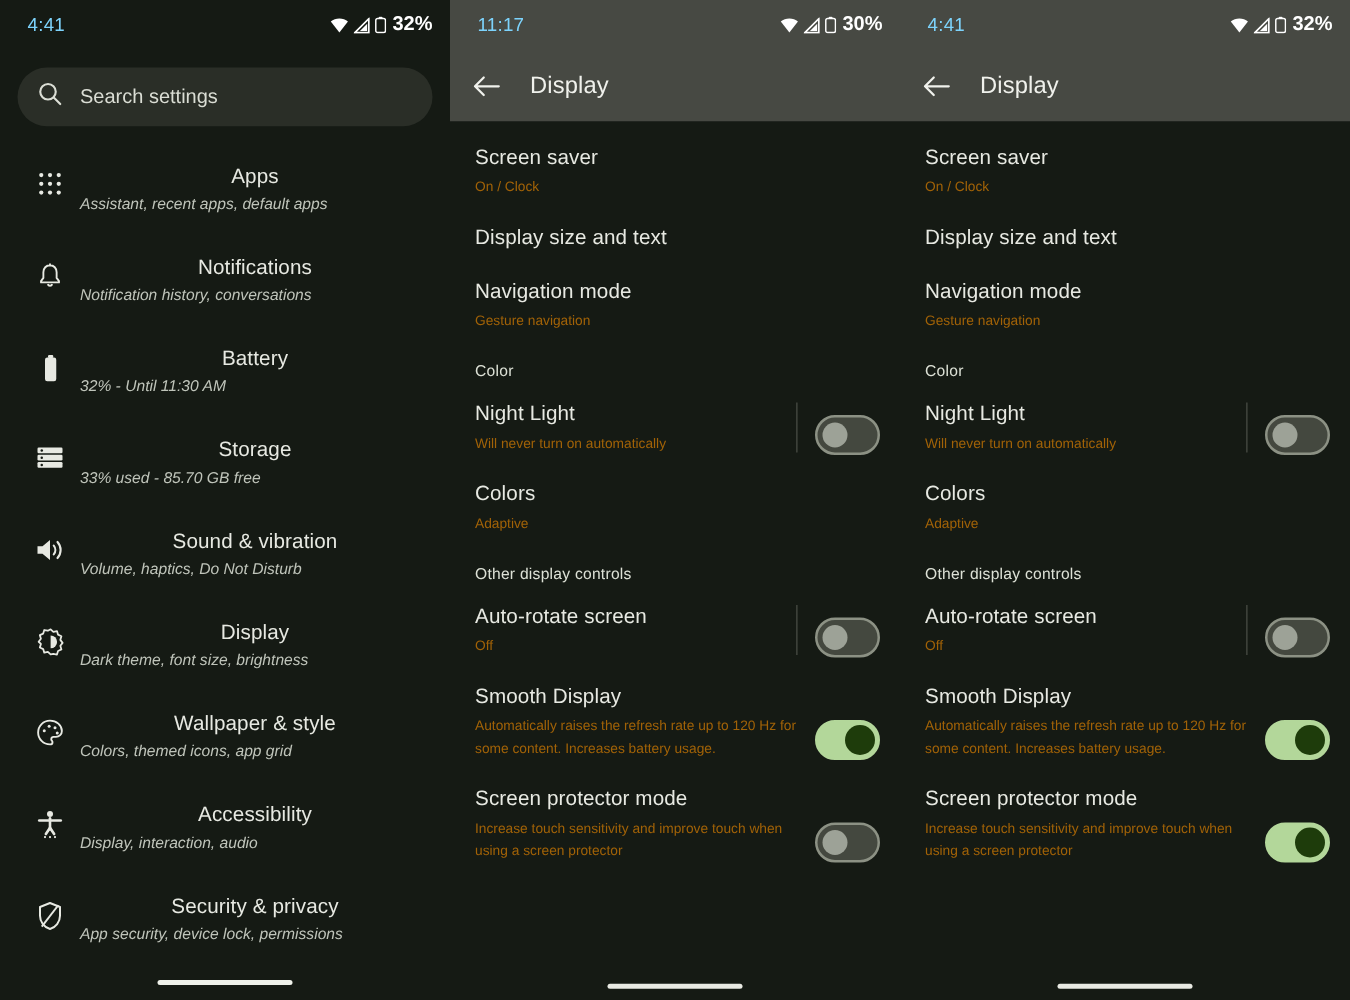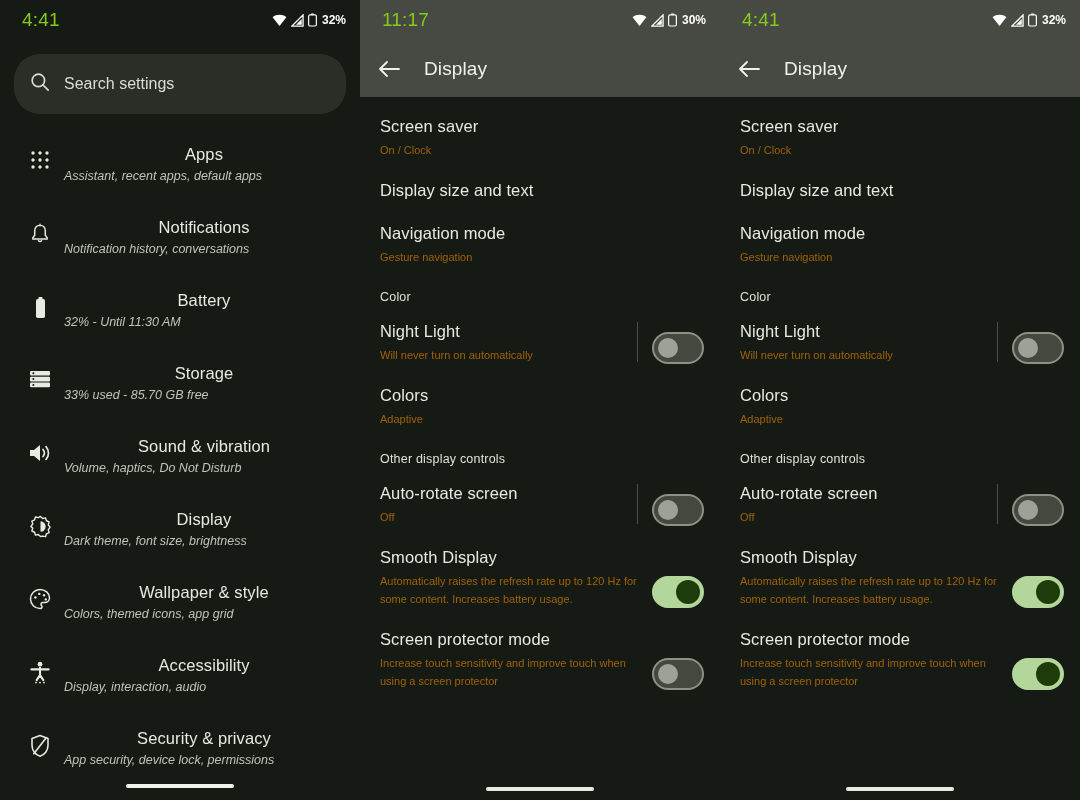--- a/index.html
+++ b/index.html
@@ -10,30 +10,30 @@
     overflow:hidden;
   }
   .screens { display:flex; width:1080px; height:800px; }
   .panel { width:360px; height:800px; position:relative; overflow:hidden; }
 
   
   .statusbar {
     height:40px; display:flex; align-items:center;
     padding:0 14px 0 22px; position:relative; z-index:3;
   }
-  .sb-time { font-size:19px; color:#84cc16; font-weight:400; letter-spacing:.2px; }
+  .sb-time { font-size:15px; color:#7dd3fc; font-weight:400; letter-spacing:.2px; }
   .sb-right { margin-left:auto; display:flex; align-items:center; gap:4px; }
   .sb-right svg { display:block; }
-  .sb-batt-text { font-size:12px; color:#ffffff; font-weight:700; margin-left:1px; }
+  .sb-batt-text { font-size:16px; color:#ffffff; font-weight:700; margin-left:1px; }
 
   
   .p1 { background:#151A14; }
   .p1 .statusbar { background:#151A14; }
   .searchbar {
-    margin:14px 14px 0 14px; height:60px; background:#2A2E27;
+    margin:14px 14px 0 14px; height:47px; background:#2A2E27;
     border-radius:26px; display:flex; align-items:center; padding:0 16px; gap:14px;
   }
   .searchbar .s-icon { flex:0 0 auto; }
   .search-placeholder { font-size:16px; color:#DADDD4; }
 
   .home-list { margin-top:18px; }
   .home-item {
     display:flex; align-items:flex-start; gap:0; padding:11px 16px 11px 16px;
     min-height:73px;
   }

